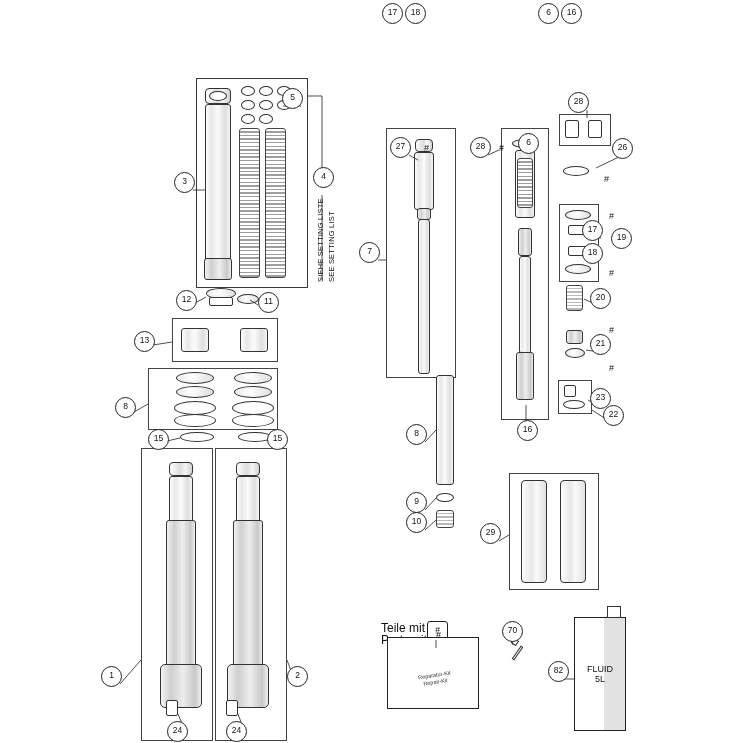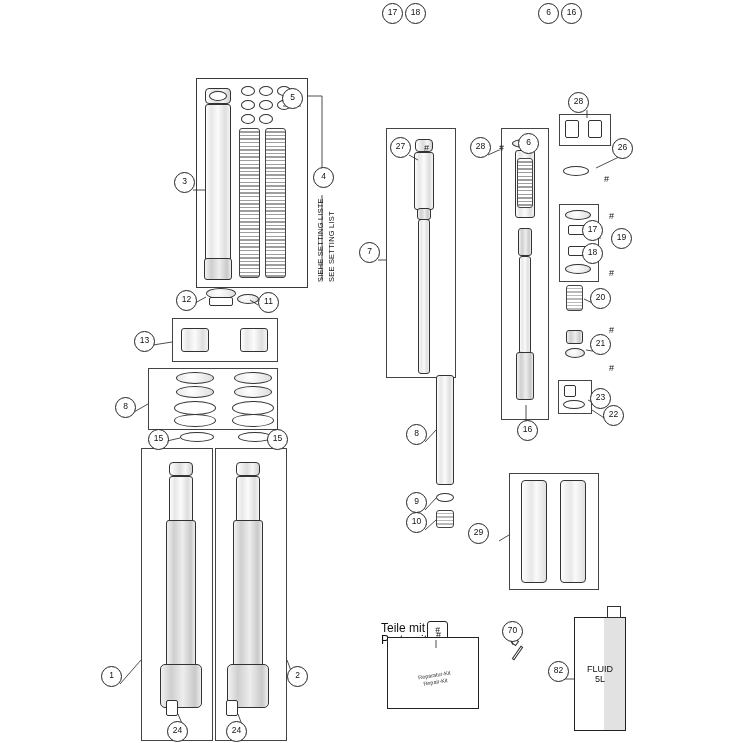--- a/index.html
+++ b/index.html
@@ -231,21 +231,21 @@
       <div class="bal" style="left: 590px; top: 288px;">20</div>
       <div class="bal" style="left: 590px; top: 334px;">21</div>
       <div class="bal" style="left: 603px; top: 405px;">22</div>
       <div class="bal" style="left: 590px; top: 388px;">23</div>
       <div class="bal" style="left: 167px; top: 721px;">24</div>
       <div class="bal" style="left: 226px; top: 721px;">24</div>
       <div class="bal" style="left: 568px; top: 92px;">28</div>
       <div class="bal" style="left: 612px; top: 138px;">26</div>
       <div class="bal" style="left: 390px; top: 137px;">27</div>
       <div class="bal" style="left: 470px; top: 137px;">28</div>
-      <div class="bal" style="left: 468px; top: 523px;">29</div>
+      <div class="bal" style="left: 480px; top: 523px;">29</div>
       <div class="bal" style="left: 502px; top: 621px;">70</div>
       <div class="bal" style="left: 548px; top: 661px;">82</div>
     </div>
   <div id="hashes">
       <div class="lbl" style="left: 424px; top: 143px; font-size: 9px;">#</div>
       <div class="lbl" style="left: 499px; top: 143px; font-size: 9px;">#</div>
       <div class="lbl" style="left: 604px; top: 174px; font-size: 9px;">#</div>
       <div class="lbl" style="left: 609px; top: 211px; font-size: 9px;">#</div>
       <div class="lbl" style="left: 609px; top: 268px; font-size: 9px;">#</div>
       <div class="lbl" style="left: 609px; top: 325px; font-size: 9px;">#</div>

